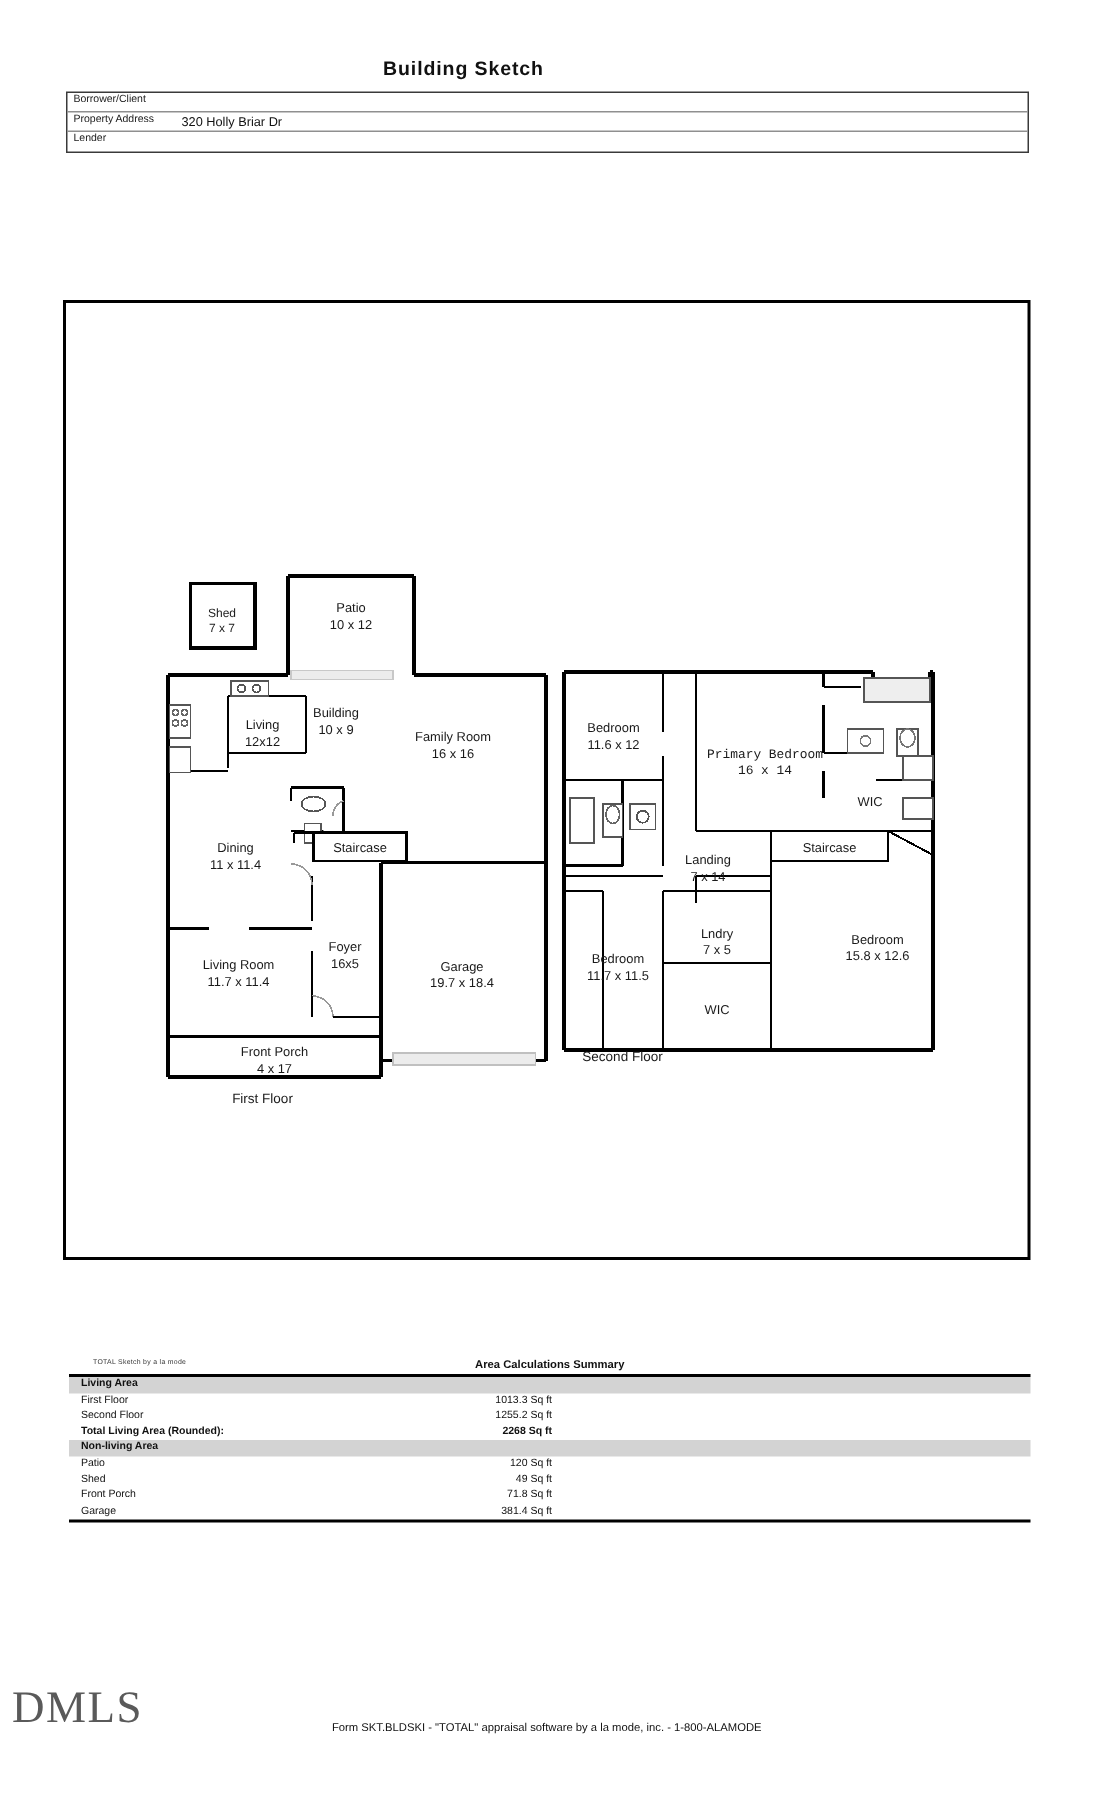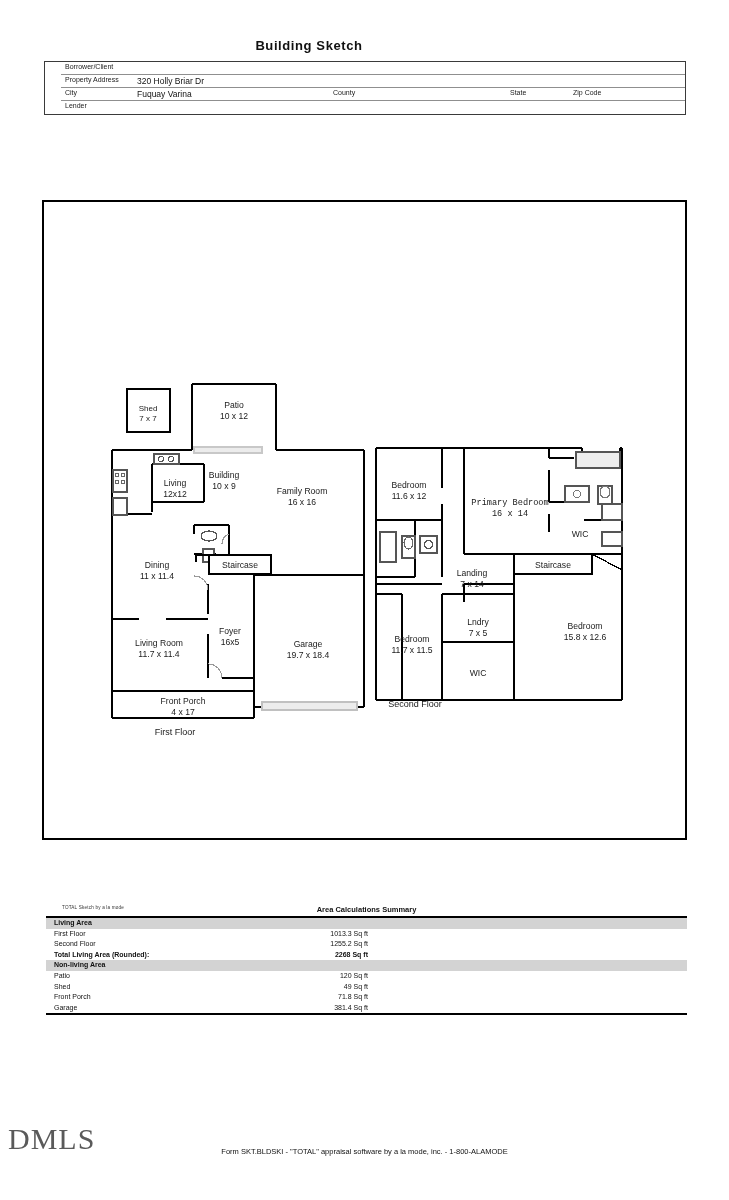--- a/index.html
+++ b/index.html
@@ -28,21 +28,20 @@
   }
 
   
   .hdr-table {
     position: absolute;
     left: 44px; top: 61px;
     width: 642px;
     border: 1.5px solid #3a3a3a;
     box-sizing: border-box;
     background: #fff;
-    padding-left: 16px;
   }
   .hdr-row {
     position: relative;
     height: 13px;
     border-bottom: 1px solid #8f8f8f;
     box-sizing: border-box;
   }
   .hdr-row:last-child { border-bottom: none; }
   .hdr-lbl {
     position: absolute;
@@ -172,30 +171,20 @@
 <div class="hdr-table">
   <div class="hdr-row">
     <span class="hdr-lbl" style="left:4px">Borrower/Client</span>
     <span class="hdr-val" style="left:76px"></span>
   </div>
   <div class="hdr-row">
     <span class="hdr-lbl" style="left:4px">Property Address</span>
     <span class="hdr-val" style="left:76px">320 Holly Briar Dr</span>
   </div>
   <div class="hdr-row">
-    <span class="hdr-lbl" style="left:4px">City</span>
-    <span class="hdr-val" style="left:76px">Fuquay Varina</span>
-    <span class="hdr-lbl" style="left:272px">County</span>
-    <span class="hdr-val" style="left:320px"></span>
-    <span class="hdr-lbl" style="left:449px">State</span>
-    <span class="hdr-val" style="left:480px"></span>
-    <span class="hdr-lbl" style="left:512px">Zip Code</span>
-    <span class="hdr-val" style="left:556px"></span>
-  </div>
-  <div class="hdr-row">
     <span class="hdr-lbl" style="left:4px">Lender</span>
     <span class="hdr-val" style="left:76px"></span>
   </div>
 </div>
 
 <div class="sketch-frame">
 
   <svg class="plan-canvas" viewBox="0 0 645 870">
     <g fill="none" stroke="#000" stroke-width="2.6" shape-rendering="crispEdges">
 

